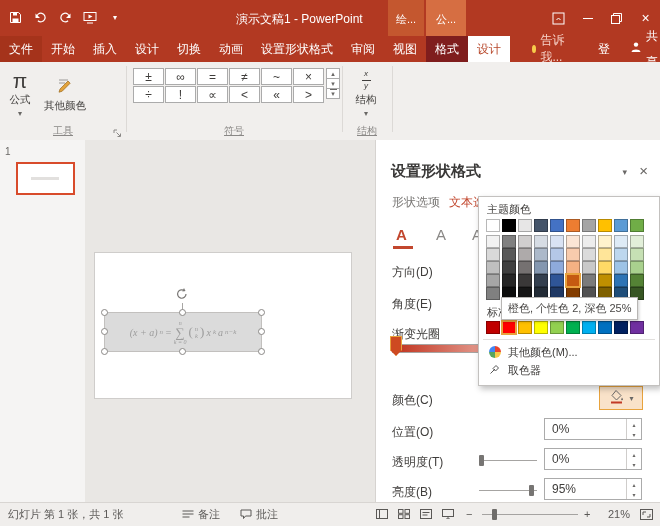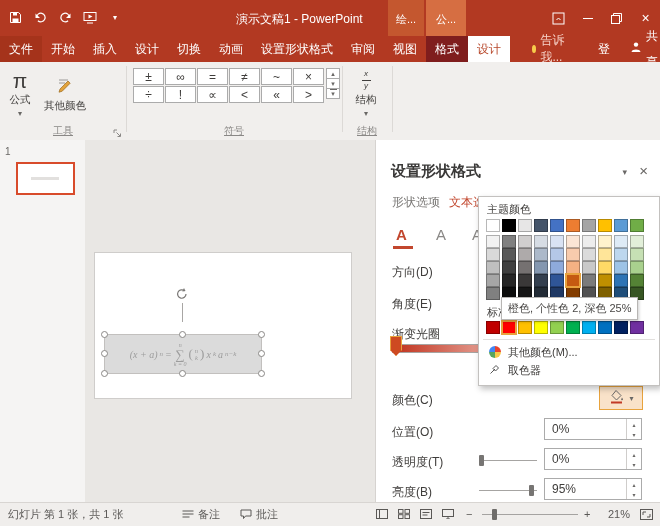--- a/index.html
+++ b/index.html
@@ -48,21 +48,21 @@
   .frac .bar{width:9px;height:1px;background:#3F3D3B;margin:1px 0;}
   .launcher{position:absolute;left:113px;top:62px;width:10px;height:10px;}
   
   .thumbs{position:absolute;left:0;top:140px;width:85px;bottom:23px;background:#F5F4F3;border-right:1px solid #D8D5D2;}
   .thumbnum{position:absolute;left:5px;top:6px;font-size:10px;color:#6A6866;}
   .thumb{position:absolute;left:16px;top:22px;width:59px;height:33px;background:#fff;border:2px solid #D84B2B;box-sizing:border-box;}
   .thumbline{position:absolute;left:13px;top:13px;width:28px;height:3px;background:#E2E0DE;}
   
   .canvas{position:absolute;left:85px;top:140px;width:290px;bottom:23px;background:#E9E7E4;}
   .slide{position:absolute;left:9px;top:112px;width:258px;height:147px;background:#fff;border:1px solid #CFCDCB;box-sizing:border-box;}
-  .eqwrap{position:absolute;left:19px;top:194px;width:158px;height:40px;background:#DBDBDB;border:1px solid #C2C0BE;box-sizing:border-box;}
+  .eqwrap{position:absolute;left:19px;top:172px;width:158px;height:40px;background:#DBDBDB;border:1px solid #C2C0BE;box-sizing:border-box;}
   .eq{display:flex;align-items:center;justify-content:center;height:100%;gap:2px;color:#9C9C9C;
       font-family:"Liberation Serif","DejaVu Serif",serif;font-style:italic;font-size:10px;}
   .eq sup{font-size:7px;}
   .sum{display:inline-flex;flex-direction:column;align-items:center;line-height:1;}
   .sum .lim{font-size:6px;}
   .sum .sig{font-size:13px;font-style:normal;}
   .binom{display:inline-flex;flex-direction:column;align-items:center;font-size:6.5px;line-height:1.1;}
   .paren{font-size:13px;font-style:normal;}
   .h{position:absolute;width:7px;height:7px;background:#fff;border:1px solid #8A8886;border-radius:50%;box-sizing:border-box;}
   .h.tl{left:-4px;top:-4px;} .h.tm{left:calc(50% - 4px);top:-4px;} .h.tr{right:-4px;top:-4px;}

